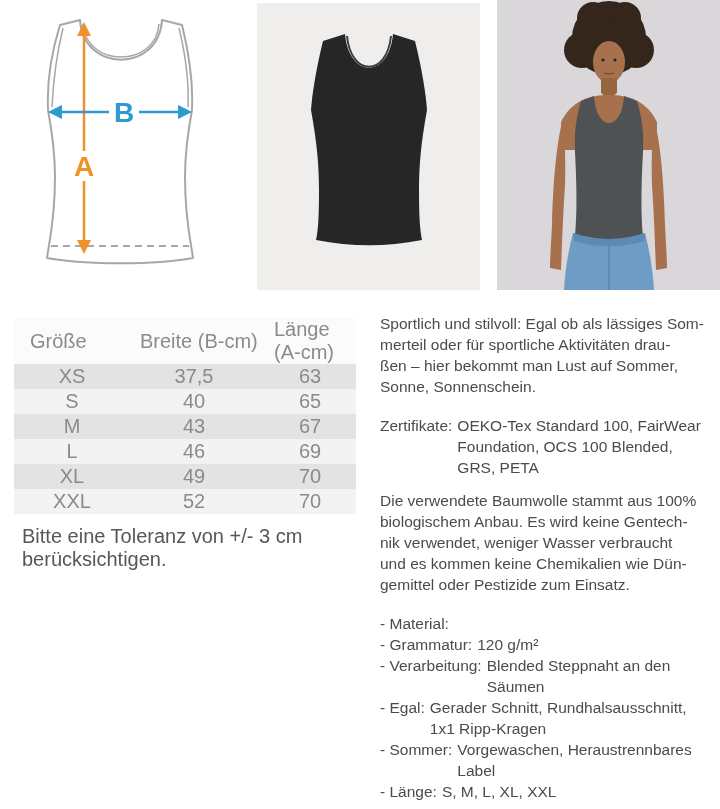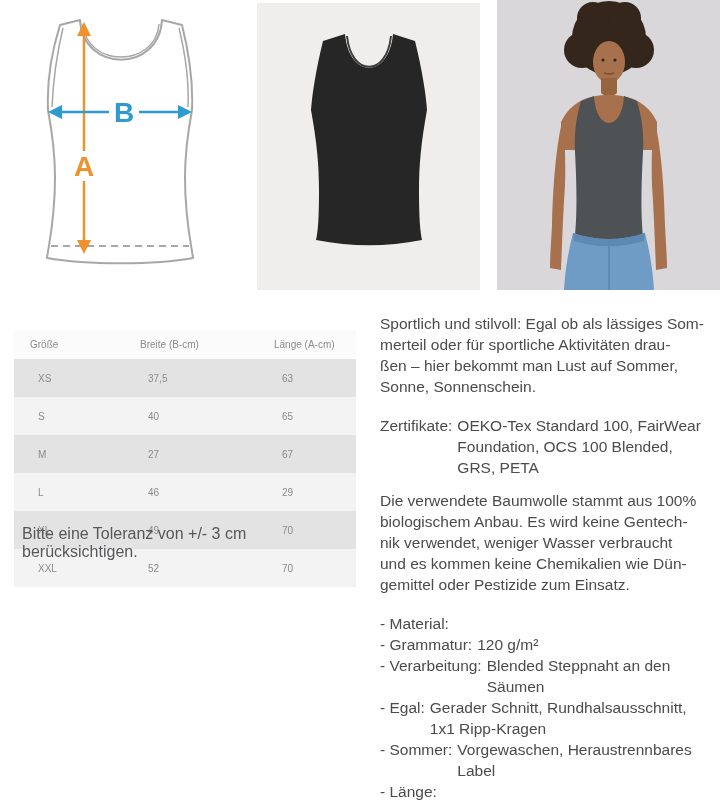--- a/index.html
+++ b/index.html
@@ -8,38 +8,38 @@
     font-family:"Liberation Sans","DejaVu Sans",sans-serif;overflow:hidden;
   }
   
   .tile{position:absolute;overflow:hidden;}
   .tile svg{display:block;width:100%;height:100%;}
   #tile-diagram{left:5px;top:15px;width:230px;height:262px;background:#ffffff;}
   #tile-flat{left:257px;top:3px;width:223px;height:287px;background:#efeeec;}
   #tile-model{left:497px;top:0;width:223px;height:290px;background:#d9d7da;}
   
   .size-table{
-    position:absolute;left:14px;top:330px;width:342px;
+    position:absolute;left:14px;top:318px;width:342px;
     border-collapse:collapse;table-layout:fixed;
-    font-size:10px;color:#8b8b8b;
+    font-size:20px;color:#8b8b8b;
   }
   .size-table col.c1{width:110px;}
   .size-table col.c2{width:134px;}
   .size-table col.c3{width:98px;}
   .size-table th{
     font-weight:normal;text-align:left;padding:0 0 0 16px;height:29px;
     background:#fbfbfb;color:#8b8b8b;
   }
-  .size-table td{padding:0 0 0 24px;height:38px;}
+  .size-table td{padding:0 0 0 6px;height:25px;text-align:center;}
   .size-table tbody tr:nth-child(odd){background:#e4e3e4;}
   .size-table tbody tr:nth-child(even){background:#f4f3f4;}
   
   .tolerance{
     position:absolute;left:22px;top:525px;width:344px;
-    font-size:16px;color:#57575a;
+    font-size:20px;color:#57575a;
   }
   
   .desc{
     position:absolute;left:380px;top:313px;width:345px;
     font-size:15.5px;line-height:21px;color:#4b4b4d;
   }
   .desc .block{margin:0 0 18px 0;}
   .desc .block.tight{margin-bottom:12px;}
   .desc .line{display:block;}
   .kv-row{display:flex;align-items:flex-start;}
@@ -144,27 +144,27 @@
         <td>37,5</td>
         <td>63</td>
       </tr>
       <tr>
         <td>S</td>
         <td>40</td>
         <td>65</td>
       </tr>
       <tr>
         <td>M</td>
-        <td>27</td>
+        <td>43</td>
         <td>67</td>
       </tr>
       <tr>
         <td>L</td>
         <td>46</td>
-        <td>29</td>
+        <td>69</td>
       </tr>
       <tr>
         <td>XL</td>
         <td>49</td>
         <td>70</td>
       </tr>
       <tr>
         <td>XXL</td>
         <td>52</td>
         <td>70</td>
@@ -226,17 +226,20 @@
       </div>
       <div class="kv-row">
         <span class="kv-prefix">- Sommer:</span>
         <span class="kv-value">
           <span class="line">Vorgewaschen, Heraustrennbares</span>
           <span class="line">Label</span>
         </span>
       </div>
       <div class="kv-row">
         <span class="kv-prefix">- Länge:</span>
+        <span class="kv-value">
+            <span class="line">S, M, L, XL, XXL</span>
+          </span>
       </div>
     </div>
 
   </div>
 </div>
 
 </body></html>

